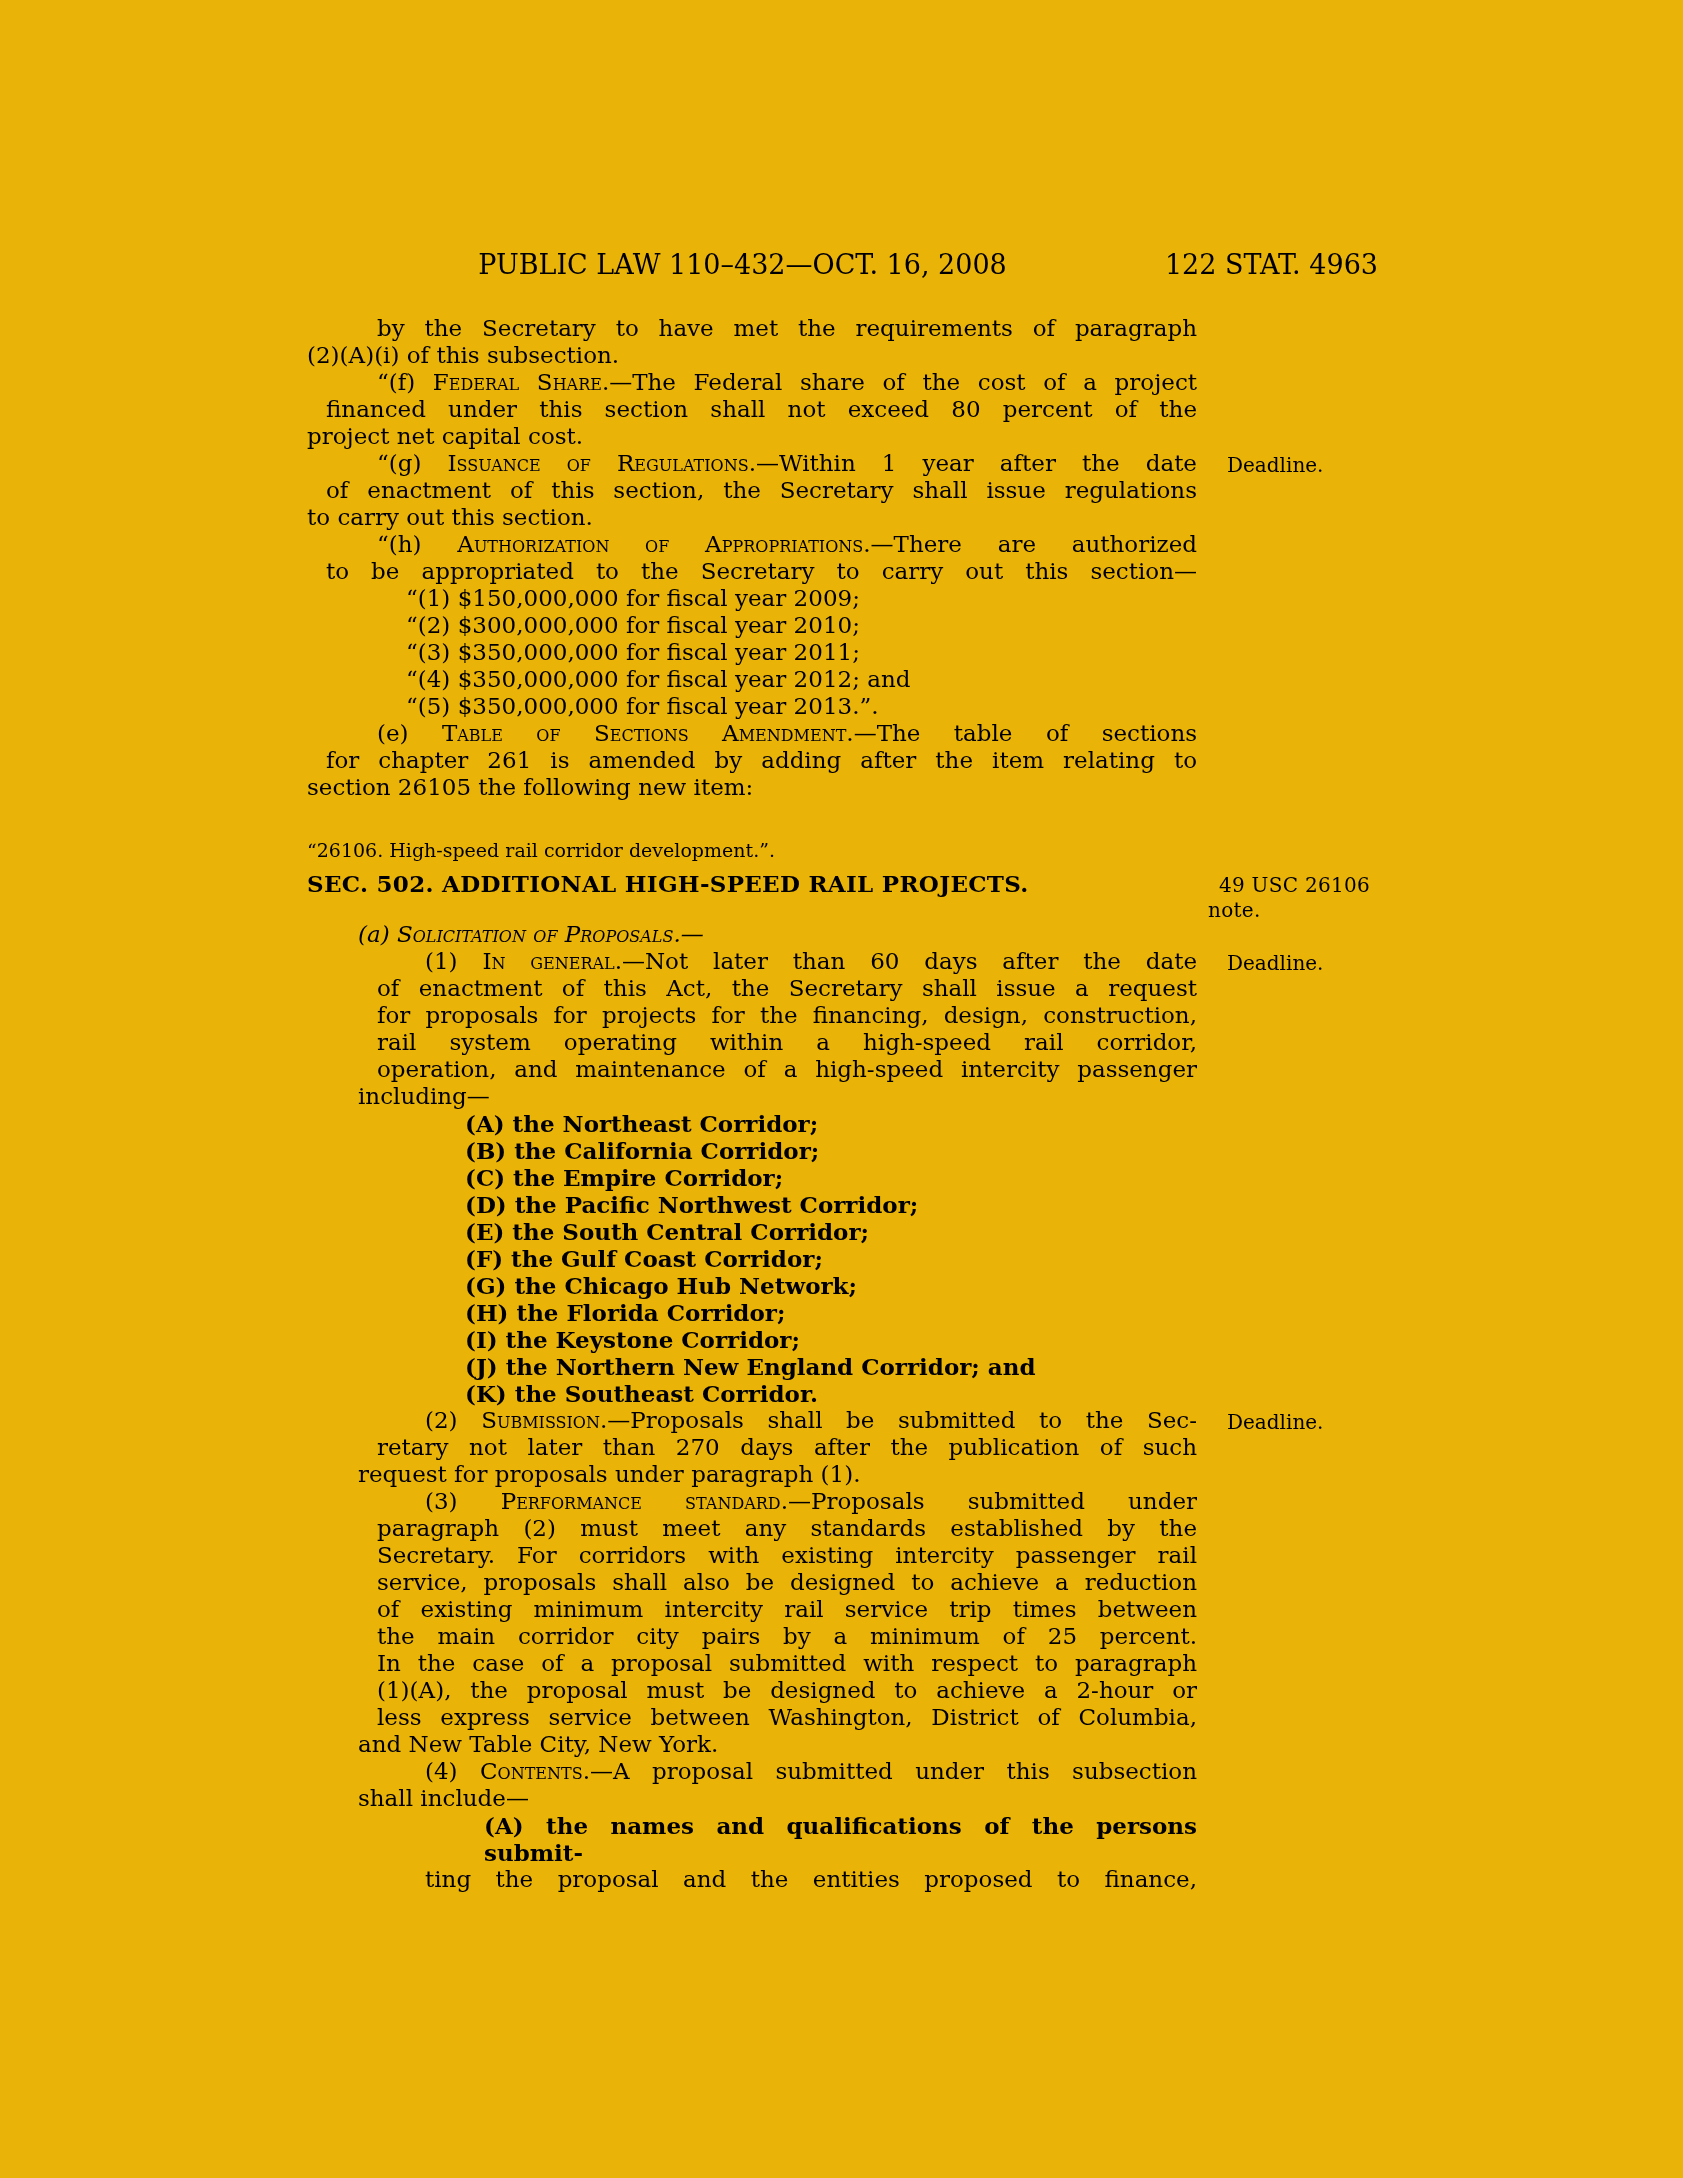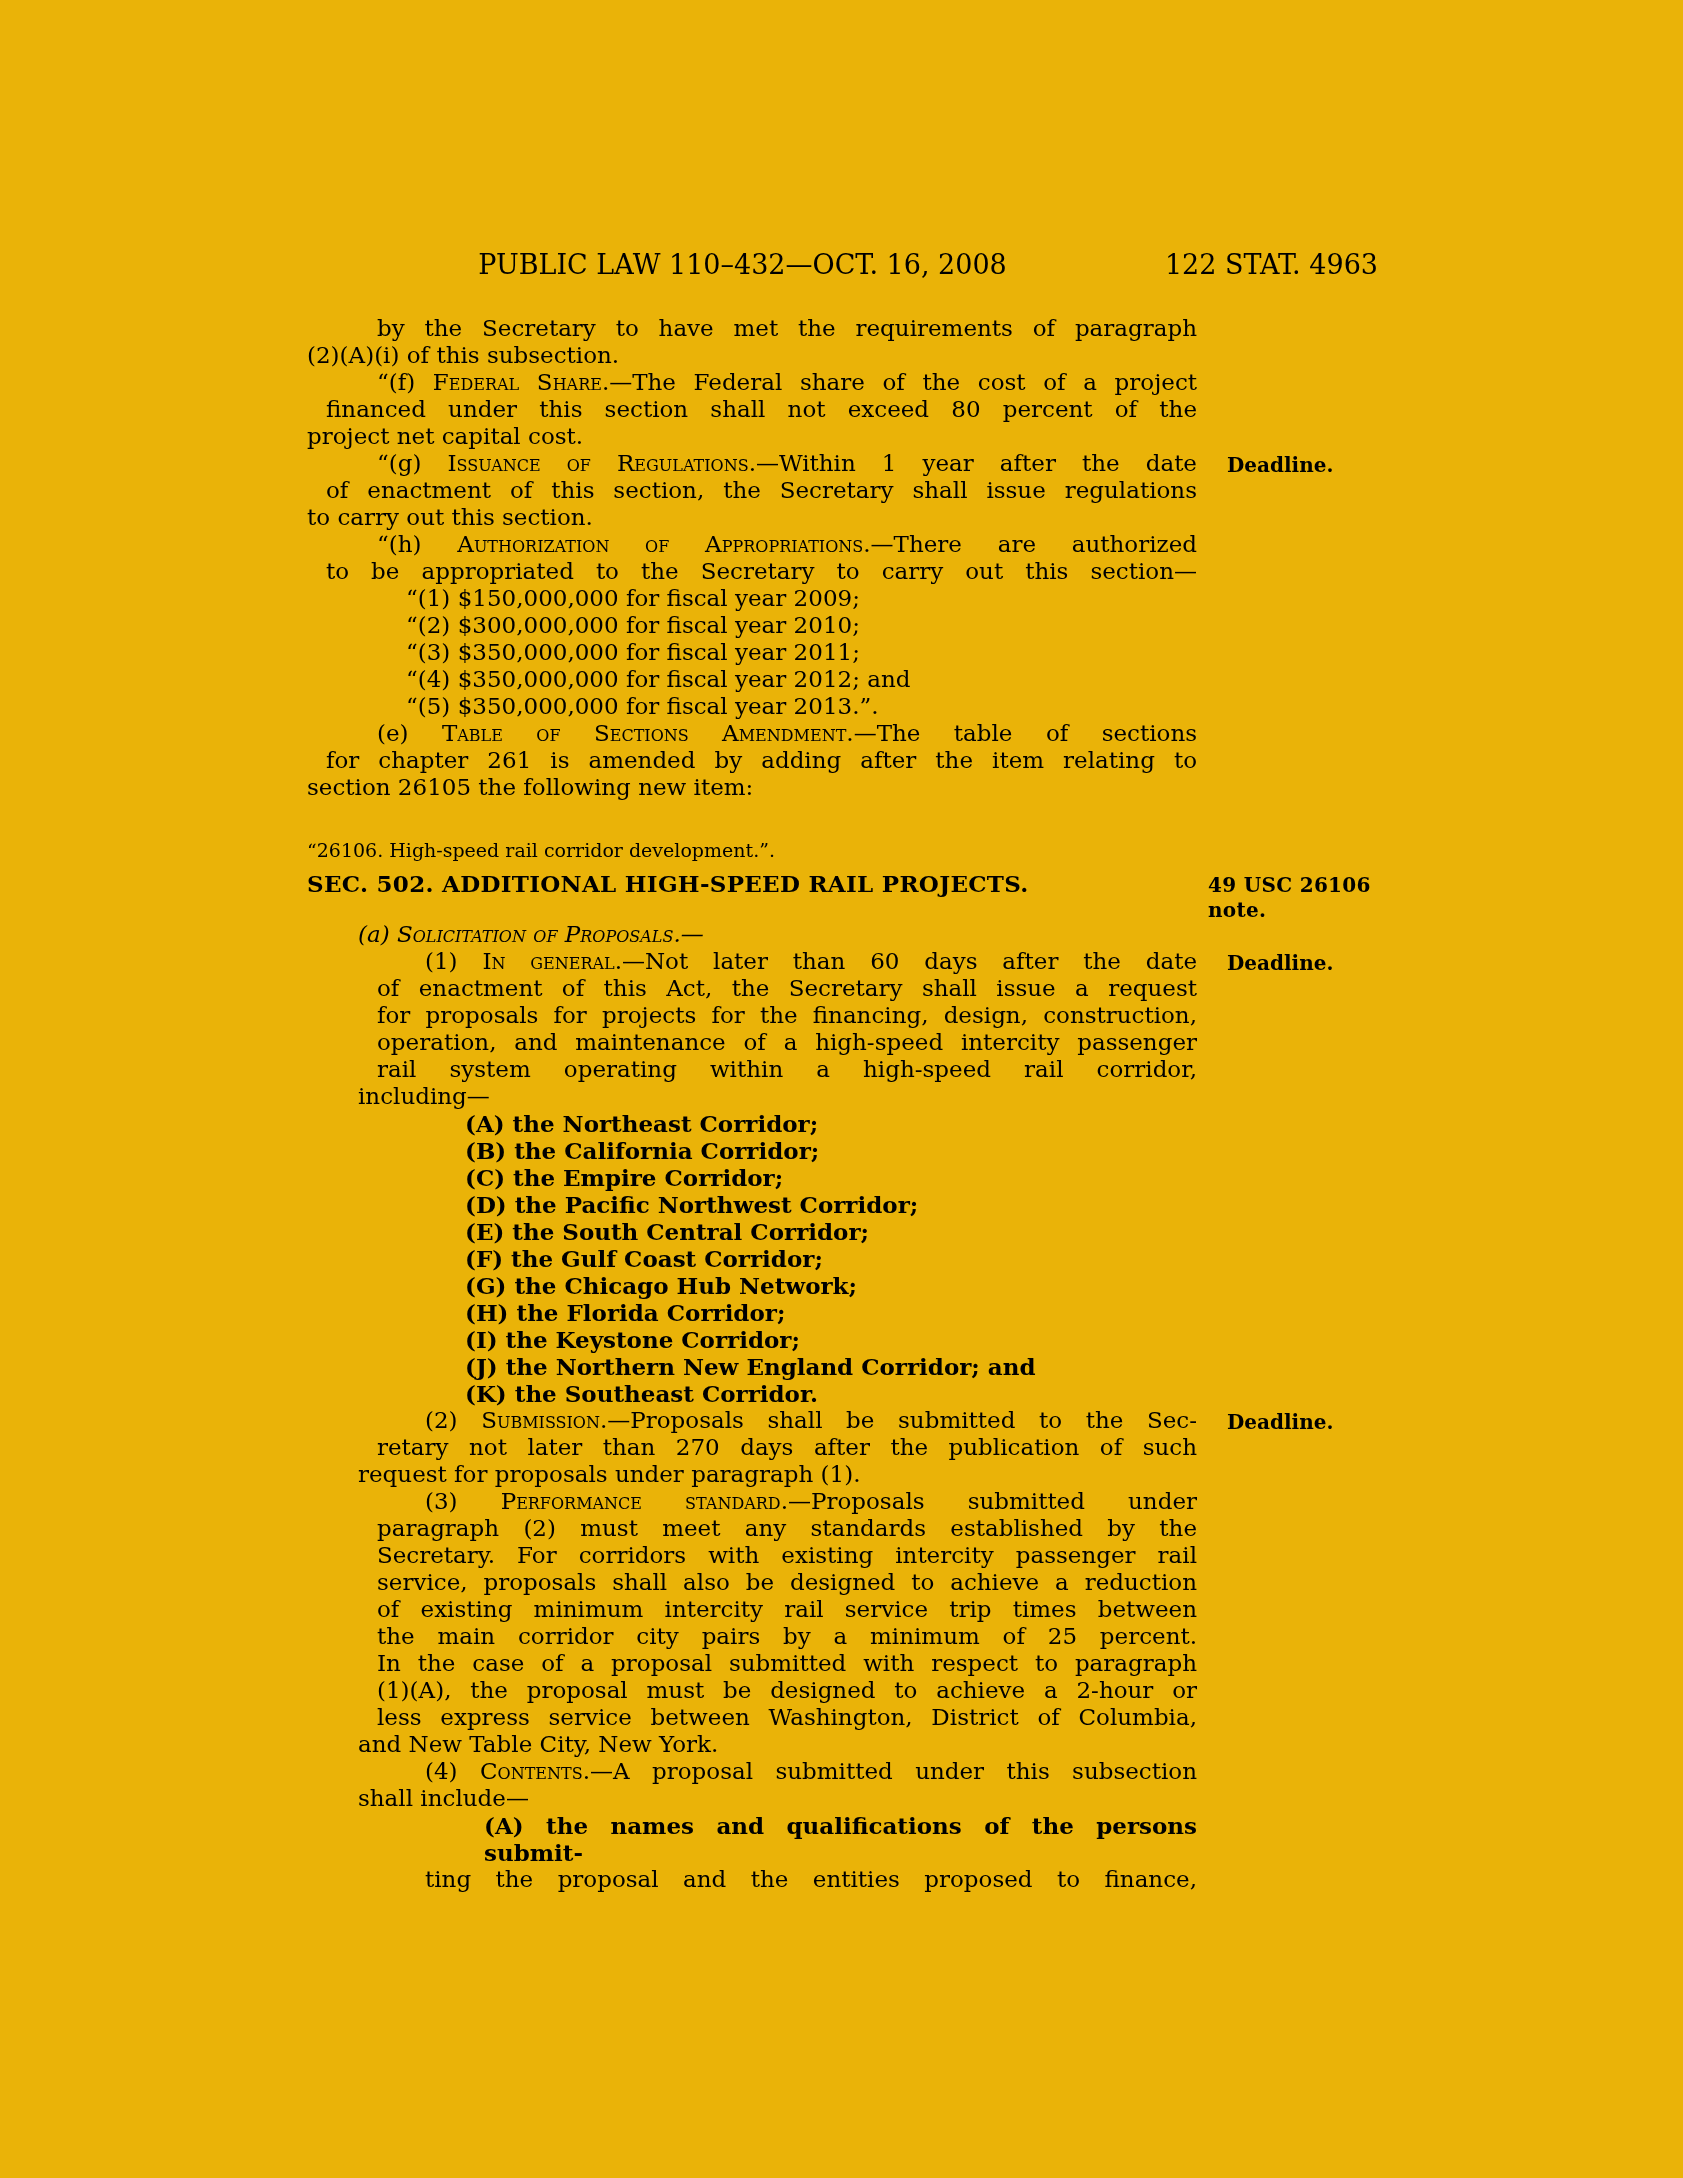--- a/index.html
+++ b/index.html
@@ -64,22 +64,22 @@
   .sc { font-variant: small-caps; }
   .sm { font-size: 19px; line-height: 27px; }
   .hd { font-weight: bold; letter-spacing: 0.3px; }
   .margin-note {
     position: absolute;
     left: 901px;
     top: 3px;
     width: 173px;
     font-size: 20px;
     line-height: 25px;
-    font-weight: bold;
-    text-align: left;
+    font-weight: normal;
+    text-align: center;
     text-align-last: left;
     -moz-text-align-last: left;
     white-space: normal;
   }
 </style>
 </head>
 <body>
 
 <div class="page">
   <div class="page-header">
@@ -104,22 +104,22 @@
       <div class="line l1f"><span>“(5) $350,000,000 for fiscal year 2013.”.</span></div>
       <div class="line l0f j"><span>(e) </span><span class="sc">Table of Sections Amendment</span><span>.—The table of sections</span></div>
       <div class="line l0c j"><span>for chapter 261 is amended by adding after the item relating to</span></div>
       <div class="line l0c"><span>section 26105 the following new item:</span></div>
       <div class="line l0c sm" style="margin-top: 36px;"><span>“26106. High-speed rail corridor development.”.</span></div>
       <div class="line l0c hd" style="margin-top: 6px;"><span>SEC. 502. ADDITIONAL HIGH-SPEED RAIL PROJECTS.</span><div class="margin-note">49 USC 26106 note.</div></div>
       <div class="line l0f" style="margin-top: 24px; font-style: italic;"><span>(a) </span><span class="sc">Solicitation of Proposals</span><span>.—</span></div>
       <div class="line l1f j"><span>(1) </span><span class="sc">In general</span><span>.—Not later than 60 days after the date</span><div class="margin-note">Deadline.</div></div>
       <div class="line l1c j"><span>of enactment of this Act, the Secretary shall issue a request</span></div>
       <div class="line l1c j"><span>for proposals for projects for the financing, design, construction,</span></div>
+      <div class="line l1c j"><span>rail system operating within a high-speed rail corridor,</span></div>
       <div class="line l1c j"><span>operation, and maintenance of a high-speed intercity passenger</span></div>
-      <div class="line l1c j"><span>rail system operating within a high-speed rail corridor,</span></div>
       <div class="line l1c"><span>including—</span></div>
       <div class="line l2f"><span>(A) the Northeast Corridor;</span></div>
       <div class="line l2f"><span>(B) the California Corridor;</span></div>
       <div class="line l2f"><span>(C) the Empire Corridor;</span></div>
       <div class="line l2f"><span>(D) the Pacific Northwest Corridor;</span></div>
       <div class="line l2f"><span>(E) the South Central Corridor;</span></div>
       <div class="line l2f"><span>(F) the Gulf Coast Corridor;</span></div>
       <div class="line l2f"><span>(G) the Chicago Hub Network;</span></div>
       <div class="line l2f"><span>(H) the Florida Corridor;</span></div>
       <div class="line l2f"><span>(I) the Keystone Corridor;</span></div>

